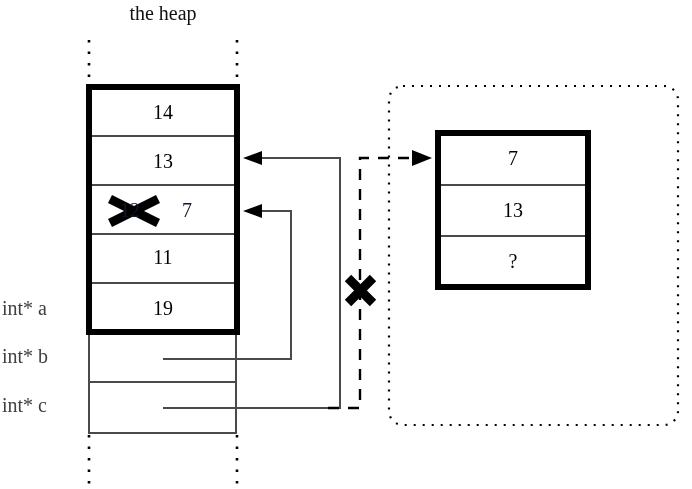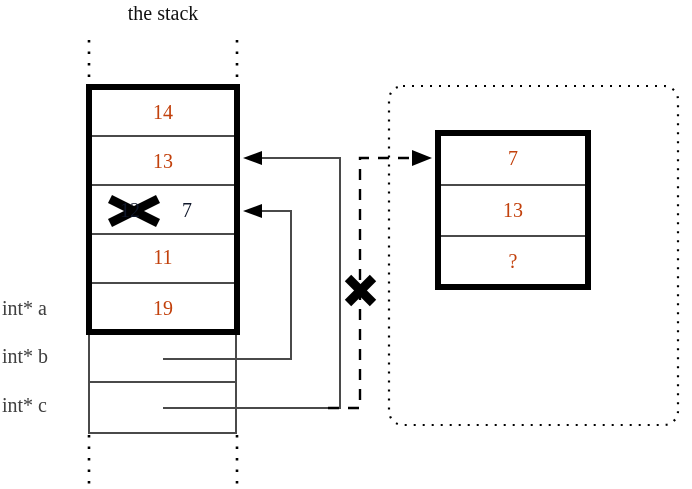--- a/index.html
+++ b/index.html
@@ -19,21 +19,21 @@
     color:#111;
     white-space:nowrap;
     text-align:center;
   }
   #stack-title { left:88px; top:2px; width:150px; }
   #heap-title  { left:458px; top:2px; width:150px; }
 
   .cell-value {
     position:absolute;
     font-size:20px;
-    color:#c2410c;
+    color:#000000;
     text-align:center;
     white-space:nowrap;
   }
   .var-label {
     position:absolute;
     font-size:20px;
     color:#404040;
     white-space:nowrap;
     text-align:left;
   }
@@ -42,21 +42,21 @@
     font-size:20px;
     color:#0f172a;
     white-space:nowrap;
   }
 </style>
 </head>
 <body>
 
 <div id="stage">
 
-  <div class="title" id="stack-title">the stack</div>
+  <div class="title" id="stack-title">the heap</div>
 
   <svg class="svg-layer" viewBox="0 0 692 489">
 
     <g stroke="#000" stroke-width="2.6" stroke-linecap="butt" stroke-dasharray="2.5,9">
       <line x1="89" y1="40" x2="89" y2="86"></line>
       <line x1="237" y1="40" x2="237" y2="86"></line>
     </g>
 
     <g stroke="#000" stroke-width="2.6" stroke-linecap="butt" stroke-dasharray="2.5,9">
       <line x1="89" y1="435" x2="89" y2="487"></line>

